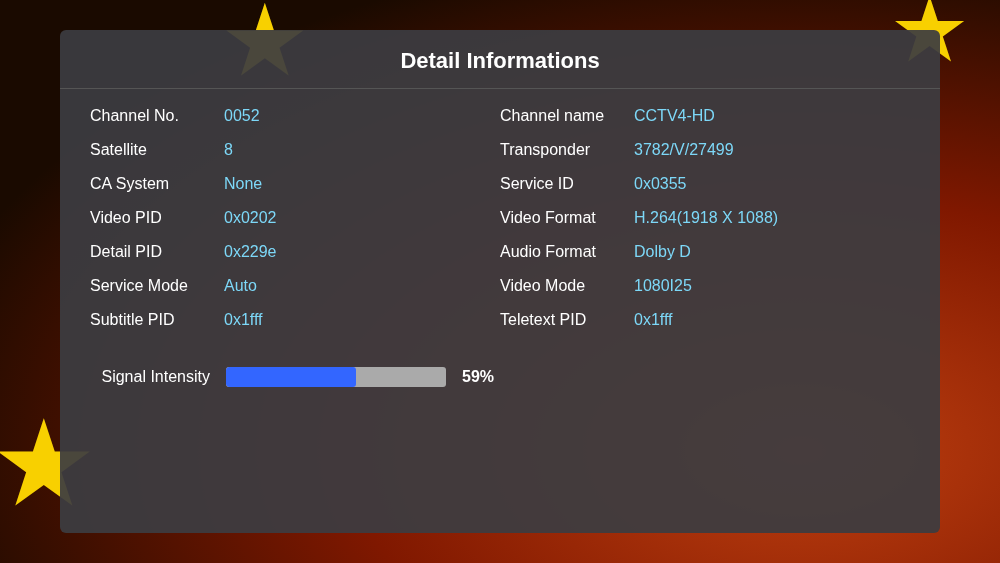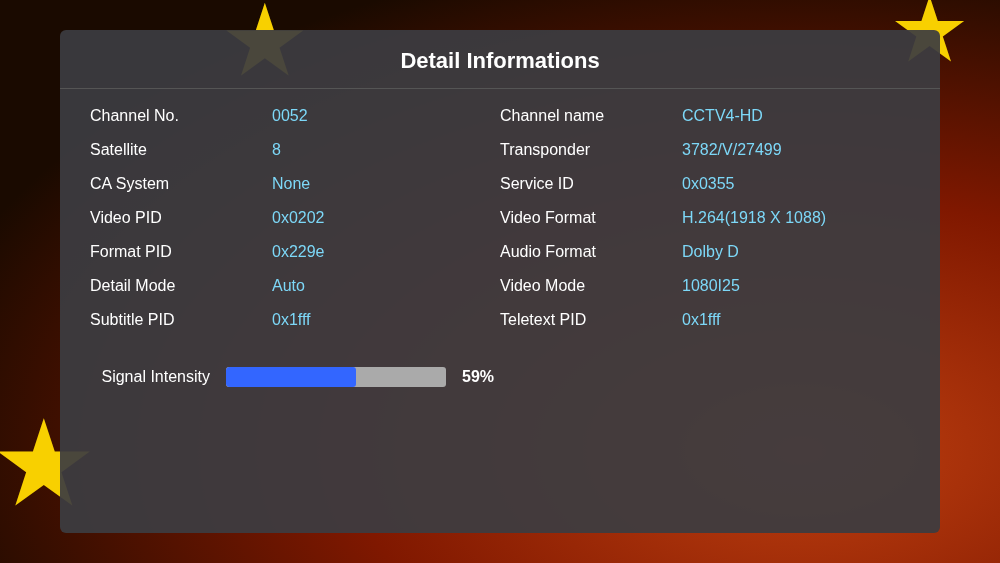--- a/index.html
+++ b/index.html
@@ -63,34 +63,33 @@
     .info-col {
       display: flex;
       flex-direction: column;
       gap: 0;
     }
 
     .info-row {
       display: flex;
       align-items: flex-end;
       padding: 8px 0;
-      gap: 16px;
+      gap: 4px;
     }
 
     .info-label {
       color: #ffffff;
       font-size: 16px;
       min-width: 130px;
       flex-shrink: 0;
     }
 
     .info-value {
       color: #7dd8f8;
       font-size: 16px;
-      margin-left: 36px;
     }
 
     .signal-section {
       display: flex;
       flex-direction: row;
       align-items: flex-start;
       gap: 14px;
       margin-top: 30px;
     }
 
@@ -160,25 +159,25 @@
     </div>
         <div class="info-row">
       <span class="info-label">CA System</span>
       <span class="info-value">None</span>
     </div>
         <div class="info-row">
       <span class="info-label">Video PID</span>
       <span class="info-value">0x0202</span>
     </div>
         <div class="info-row">
-      <span class="info-label">Format PID</span>
+      <span class="info-label">Detail PID</span>
       <span class="info-value">0x229e</span>
     </div>
         <div class="info-row">
-      <span class="info-label">Detail Mode</span>
+      <span class="info-label">Service Mode</span>
       <span class="info-value">Auto</span>
     </div>
         <div class="info-row">
       <span class="info-label">Subtitle PID</span>
       <span class="info-value">0x1fff</span>
     </div>
       </div>
 
     <div class="info-col" id="right-col">
         <div class="info-row">

